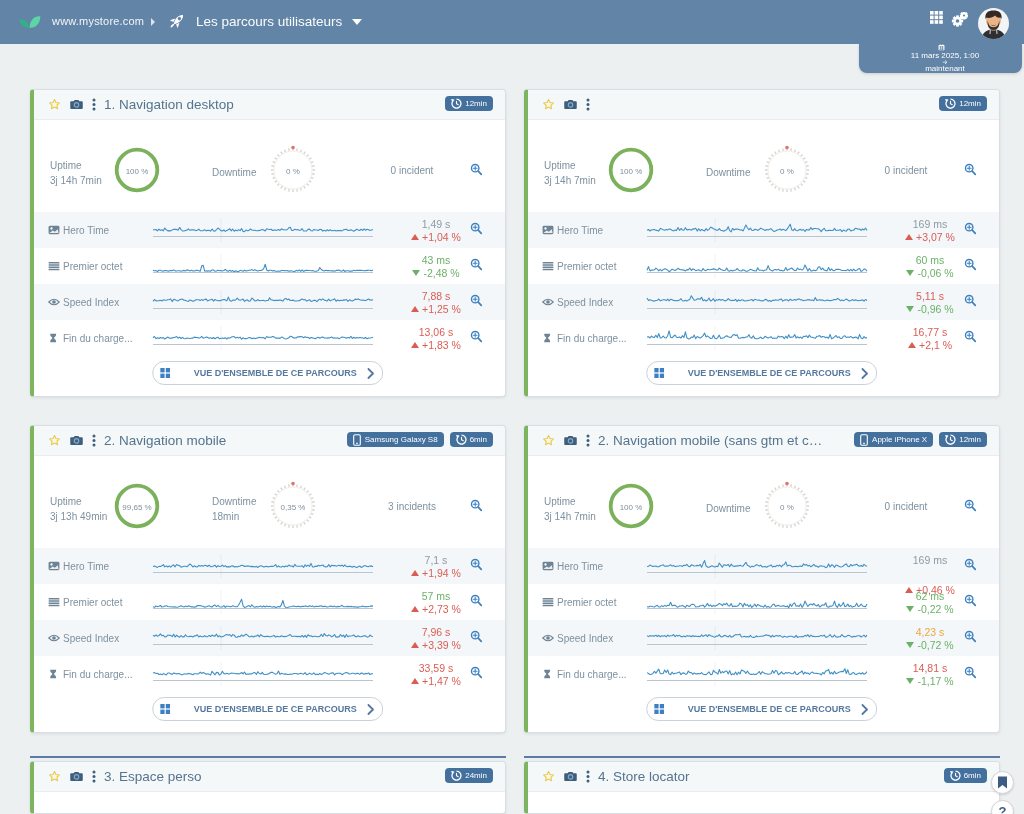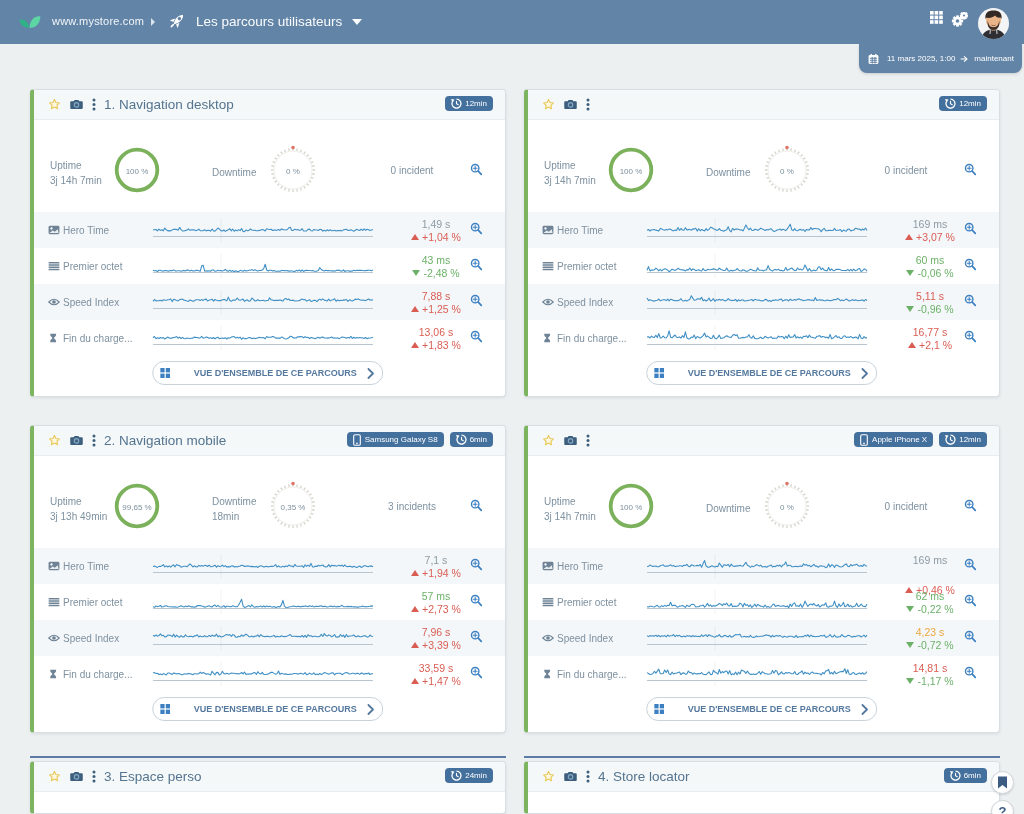--- a/index.html
+++ b/index.html
@@ -3,21 +3,21 @@
 <style>
 * { margin:0; padding:0; box-sizing:border-box; }
 html,body { width:1024px; height:814px; overflow:hidden; background:#edf0f1;
   font-family:"Liberation Sans", sans-serif; position:relative; }
 .abs { position:absolute; }
 .nav { position:absolute; left:0; top:0; width:1024px; height:44px; background:#6284a7; z-index:5; }
 .nav .domain { position:absolute; left:52px; top:15px; font-size:11px; color:#f2f6f9; letter-spacing:0.2px; }
 .nav .ptitle { position:absolute; left:196px; top:14px; font-size:13.5px; color:#fafcfd; }
 .datechip { position:absolute; left:859px; top:44px; width:163px; height:29px; background:#6284a7;
   border-radius:0 0 8px 8px; z-index:4; display:flex; align-items:center; padding-left:9px;
-  color:#fff; font-size:8px; box-shadow:0 1px 3px rgba(0,0,0,0.15); }
+  color:#fff; font-size:8px; box-shadow:0 1px 3px rgba(0,0,0,0.15);flex-direction:column; }
 .card { position:absolute; width:476px; background:#fff; border:1px solid #d9dee2; border-left:4px solid #7cb45f;
   border-radius:4px; box-shadow:0 1px 3px rgba(60,80,100,0.12); overflow:hidden; }
 .chead { position:absolute; left:0; top:0; right:0; height:30px; background:#f5f8f9; border-bottom:1px solid #e8edf0; }
 .ctitle { position:absolute; left:70px; top:7px; font-size:13.5px; color:#54748f; white-space:nowrap; }
 .chips { position:absolute; right:12px; top:6px; display:flex; gap:6px; }
 .chip { display:inline-flex; align-items:center; background:#44709d; color:#fff; font-size:8px;
   border-radius:4px; padding:0 6px; height:15px; white-space:nowrap; }
 .lbl { font-size:10px; color:#7e91a0; }
 .rowbg { left:0; right:0; height:36px; background:#f4f7f9; }
 .val { left:322px; width:160px; font-size:10.5px; text-align:center; line-height:12px; white-space:nowrap; }
@@ -595,20 +595,21 @@
     </svg>
     <svg class="abs" style="left:36px;top:9px" width="13" height="11" viewBox="0 0 16 13">
       <path d="M1.5 2.6 h3 l1.2-1.6 h4.6 l1.2 1.6 h3 a1.2 1.2 0 0 1 1.2 1.2 v7 a1.2 1.2 0 0 1 -1.2 1.2 h-13 a1.2 1.2 0 0 1 -1.2-1.2 v-7 a1.2 1.2 0 0 1 1.2-1.2 Z" fill="#3d5e7c"></path>
       <circle cx="8" cy="7" r="2.7" fill="none" stroke="#84aac7" stroke-width="1.5"></circle>
     </svg>
     <svg class="abs" style="left:58px;top:8px" width="4" height="13" viewBox="0 0 4 13">
       <circle cx="2" cy="2" r="1.5" fill="#3d5e7c"></circle>
       <circle cx="2" cy="6.5" r="1.5" fill="#3d5e7c"></circle>
       <circle cx="2" cy="11" r="1.5" fill="#3d5e7c"></circle>
     </svg>
+    <div class="ctitle">2. Navigation mobile (sans gtm et c…</div>
     <div class="chips">
       <span class="chip"><svg width="8" height="12" viewBox="0 0 8 12" style="margin-right:4px">
           <rect x="0.7" y="0.7" width="6.6" height="10.6" rx="1.4" fill="none" stroke="#fff" stroke-width="1.1"></rect>
           <circle cx="4" cy="9.4" r="0.8" fill="#fff"></circle>
         </svg>Apple iPhone X</span>
       <span class="chip"><svg width="11" height="11" viewBox="0 0 12 12" style="margin-right:3px">
           <path d="M2.1 3.1 a4.9 4.9 0 1 0 3.9 -1.9" fill="none" stroke="#fff" stroke-width="1.4"></path>
           <path d="M0 1.2 l3.8 0.4 l-2.1 3.2 Z" fill="#fff"></path>
           <path d="M6 3.6 v2.7 l1.9 1.1" fill="none" stroke="#fff" stroke-width="1.2" stroke-linecap="round"></path>
         </svg>12min</span>

